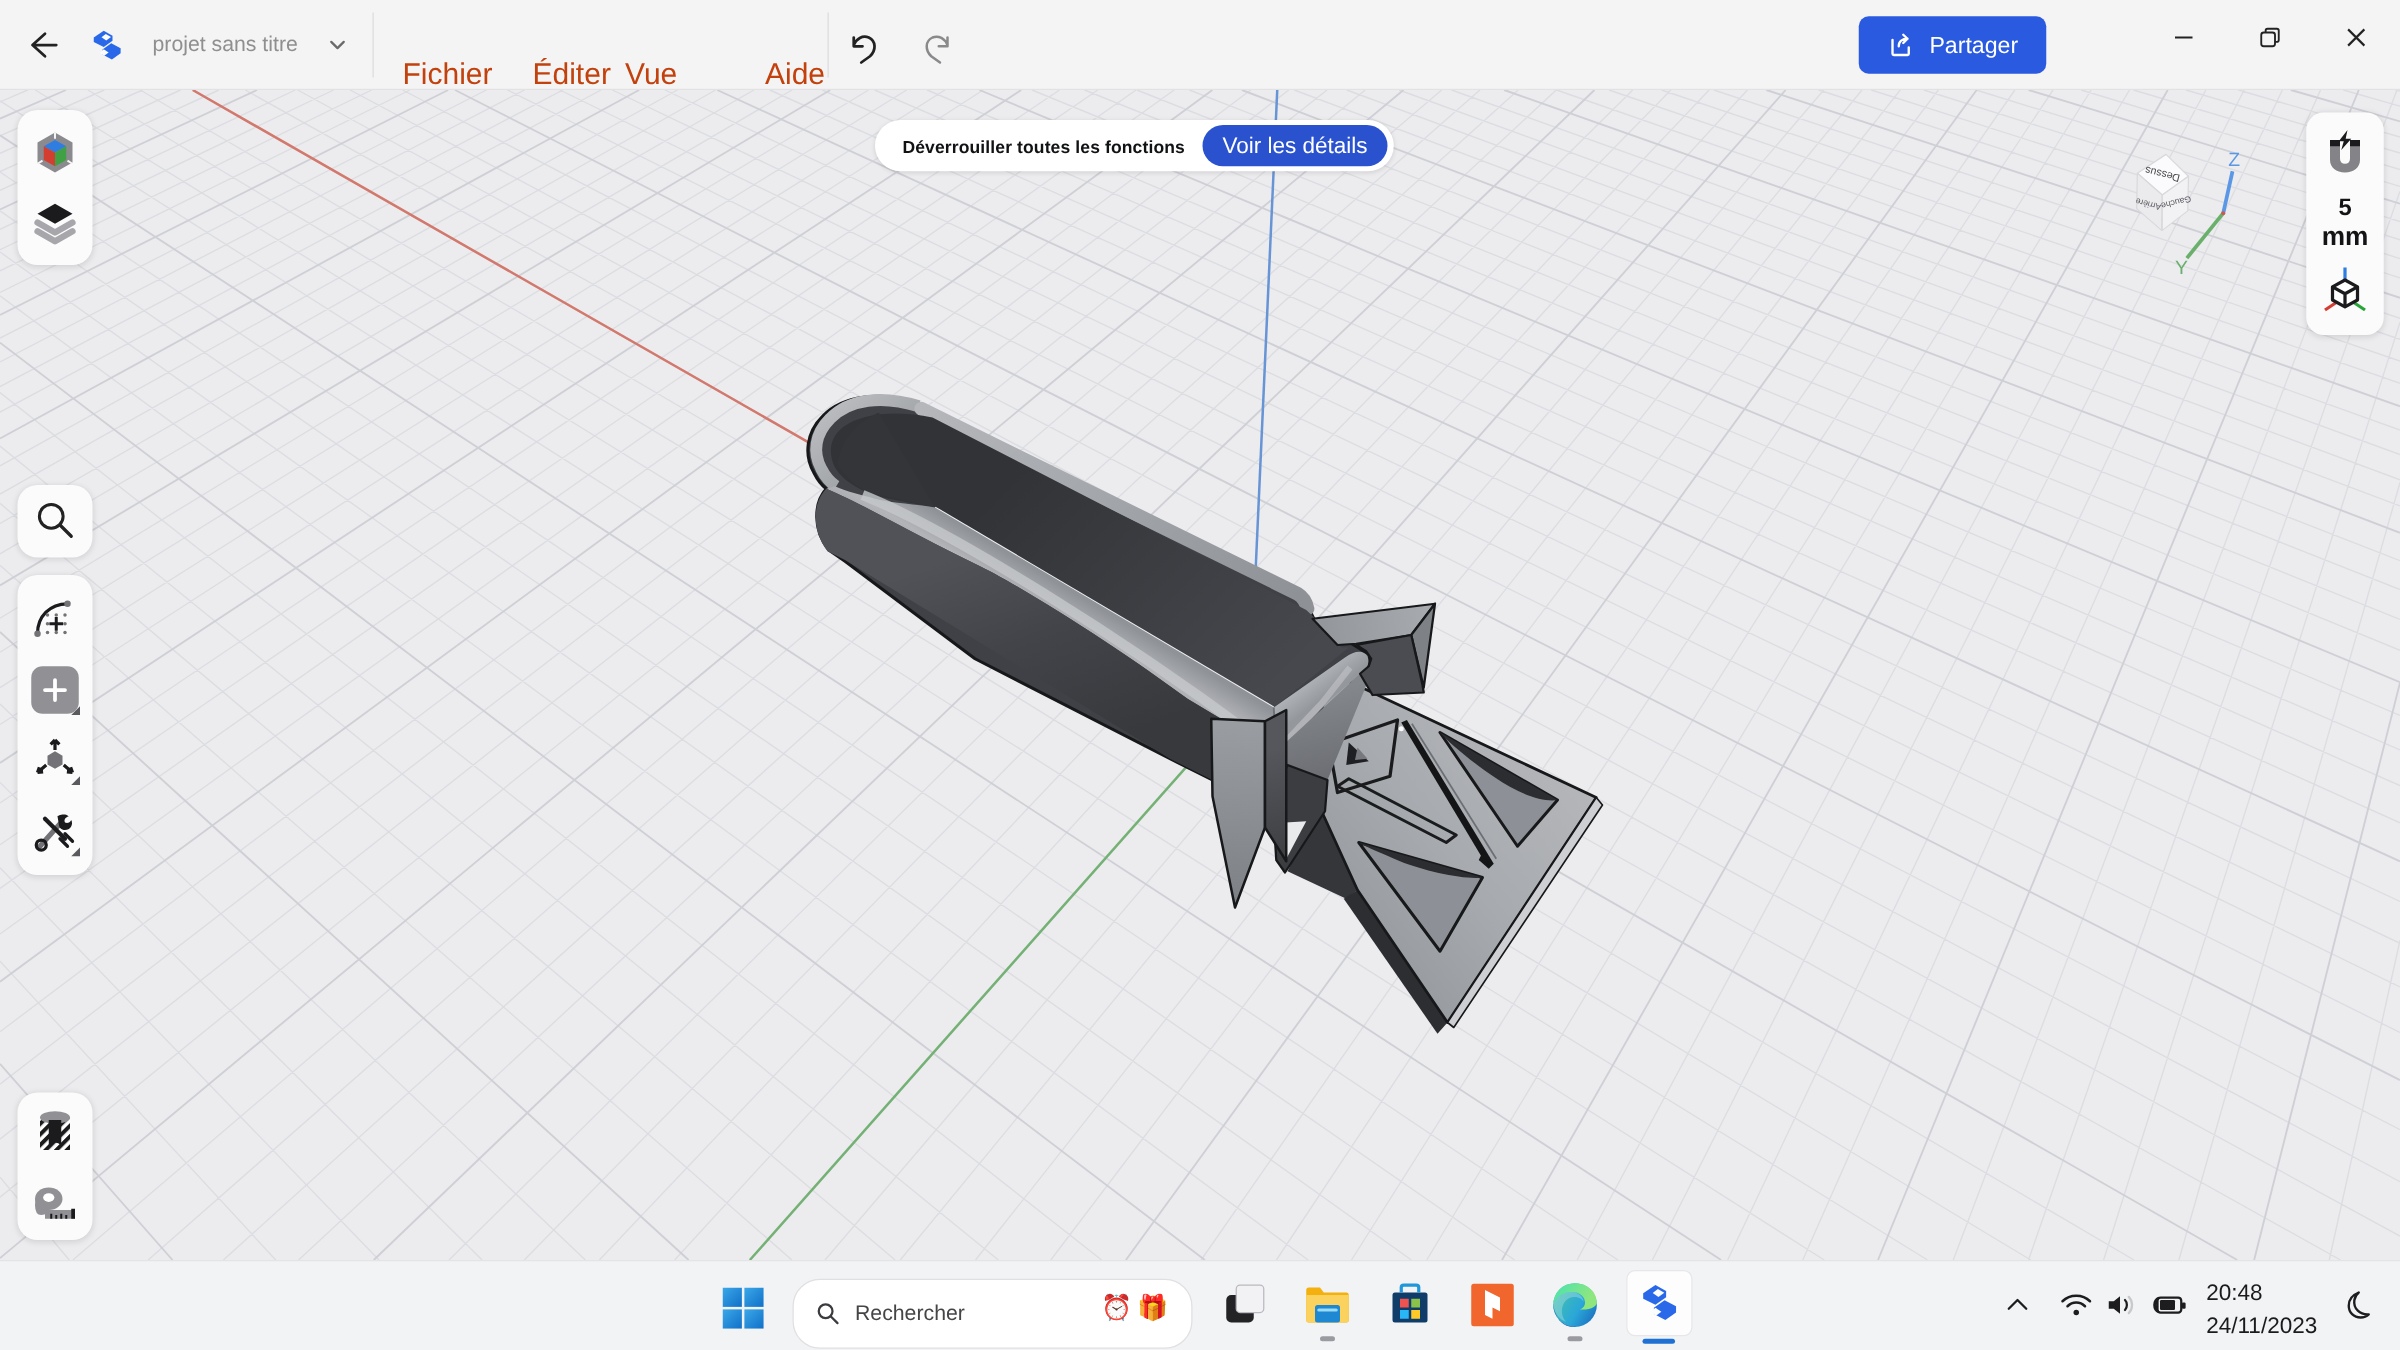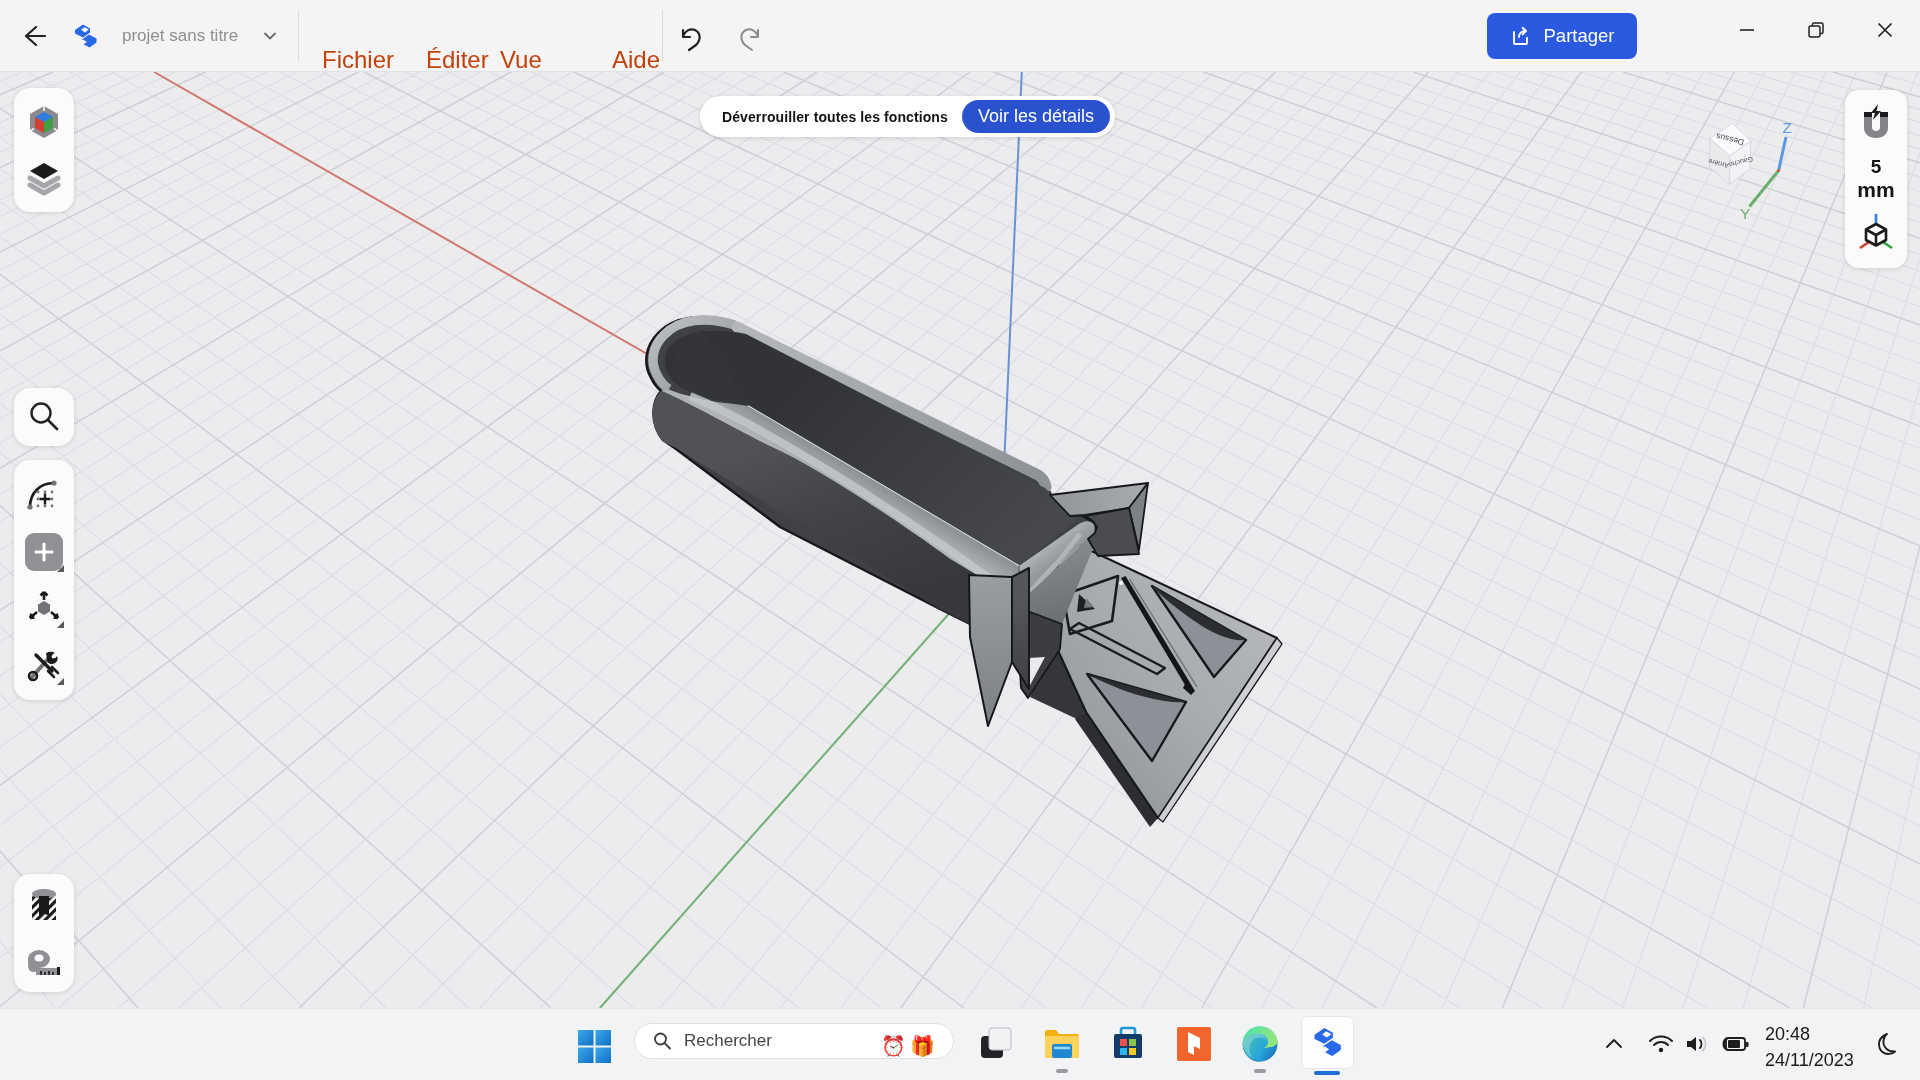--- a/index.html
+++ b/index.html
@@ -32,21 +32,21 @@
 .tool { position:relative; width:44px; height:44px; display:flex; align-items:center; justify-content:center; }
 .corner { position:absolute; right:2px; bottom:2px; width:0; height:0; border-left:7px solid transparent; border-bottom:7px solid #5a5a5e; }
 
 #rpanel { position:absolute; left:1845px; top:90px; width:62px; height:178px; background:#fbfbfc; border-radius:14px; box-shadow:0 1px 5px rgba(0,0,0,0.12); display:flex; flex-direction:column; align-items:center; justify-content:space-between; padding:12px 0; }
 #mm { text-align:center; color:#141416; line-height:1.1; }
 #mm .n { font-size:19px; font-weight:700; }
 #mm .u { font-size:21px; font-weight:700; }
 
 #taskbar { position:absolute; left:0; top:1008px; width:1920px; height:72px; background:#f2f3f5; border-top:1px solid #e4e4e7; }
 .tbicon { position:absolute; top:14px; width:44px; height:44px; display:flex; align-items:center; justify-content:center; }
-#tsearch { position:absolute; left:634px; top:1023px; width:320px; height:36px; background:#ffffff; border:1px solid #e0e0e3; border-radius:22px; display:flex; align-items:center; padding-left:17px; }
+#tsearch { position:absolute; left:634px; top:1023px; width:320px; height:56px; background:#ffffff; border:1px solid #e0e0e3; border-radius:22px; display:flex; align-items:center; padding-left:17px; }
 #tsearch span.ph { color:#454548; font-size:17px; margin-left:12px; }
 #temoji { position:absolute; right:14px; top:0; height:44px; display:flex; align-items:center; font-size:20px; letter-spacing:4px; }
 .dash { position:absolute; top:1069px; width:12px; height:3.5px; border-radius:2px; background:#9a9aa0; }
 #shaprbox { position:absolute; left:1301px; top:1016px; width:53px; height:53px; background:#fdfdfe; border:1px solid #e7e7ea; border-radius:7px; }
 #shaprdash { position:absolute; left:1314px; top:1071px; width:26px; height:4px; border-radius:2px; background:#1f70d4; }
 #clock { position:absolute; left:1765px; top:1021px; width:90px; text-align:left; font-size:18px; color:#1b1b1d; line-height:1.45; }
 </style></head>
 <body>
 <div id="stage">
 <svg id="vp" width="1920" height="1080" viewBox="0 0 1920 1080">

